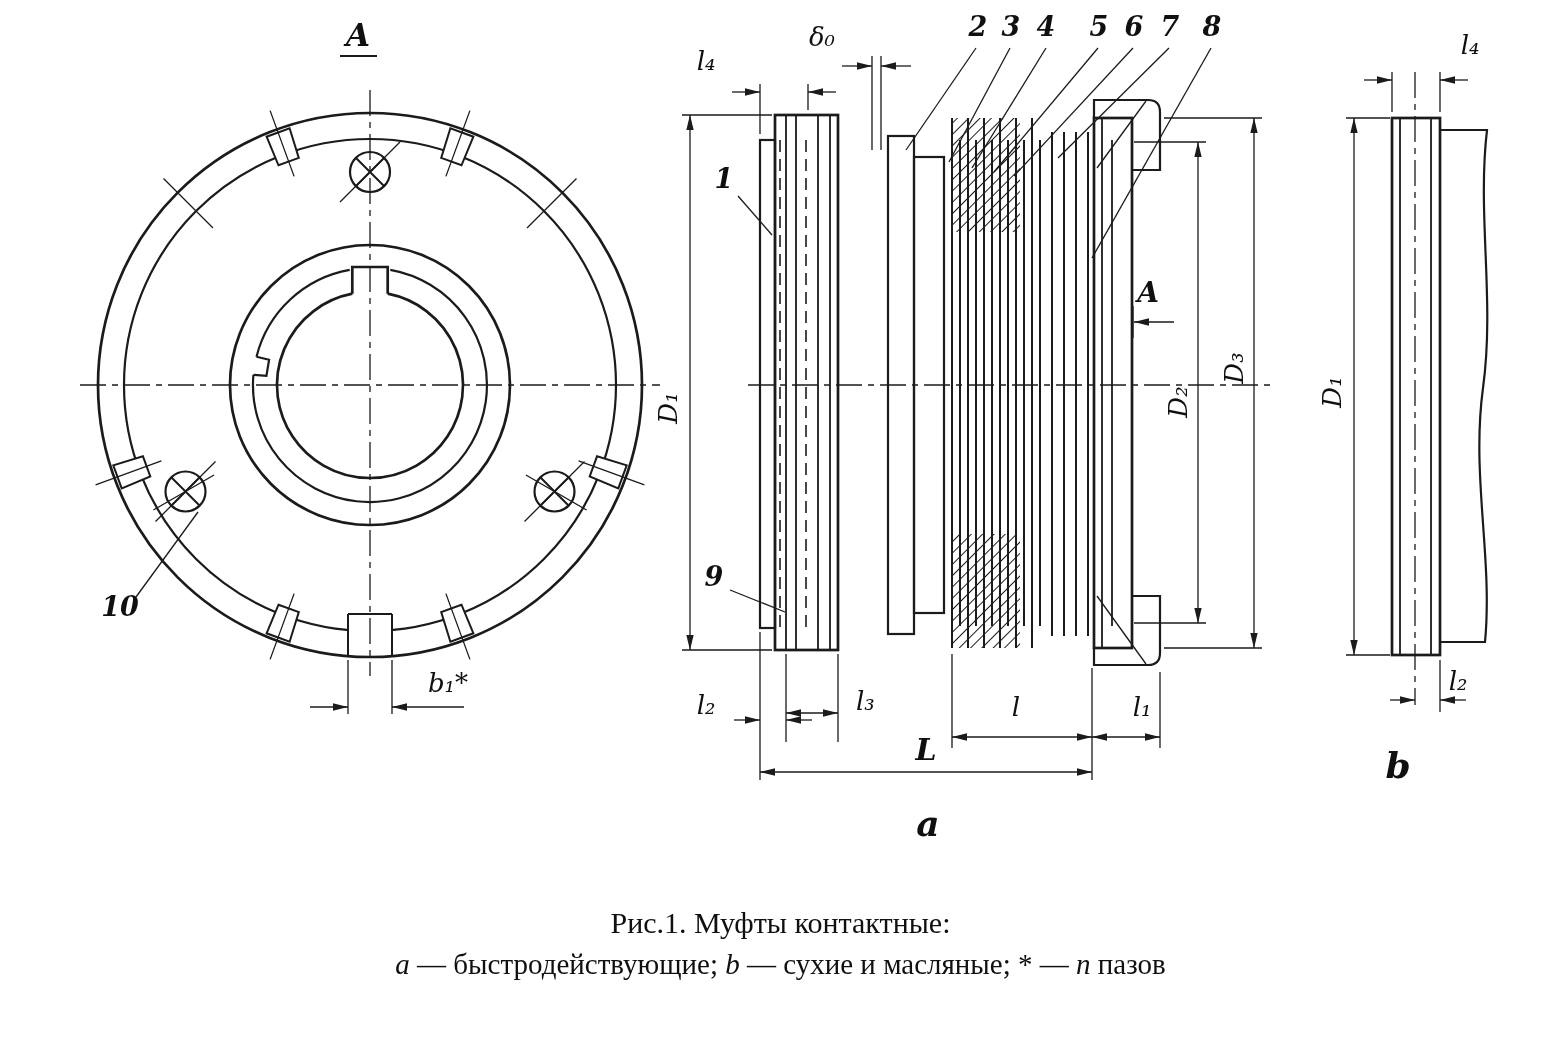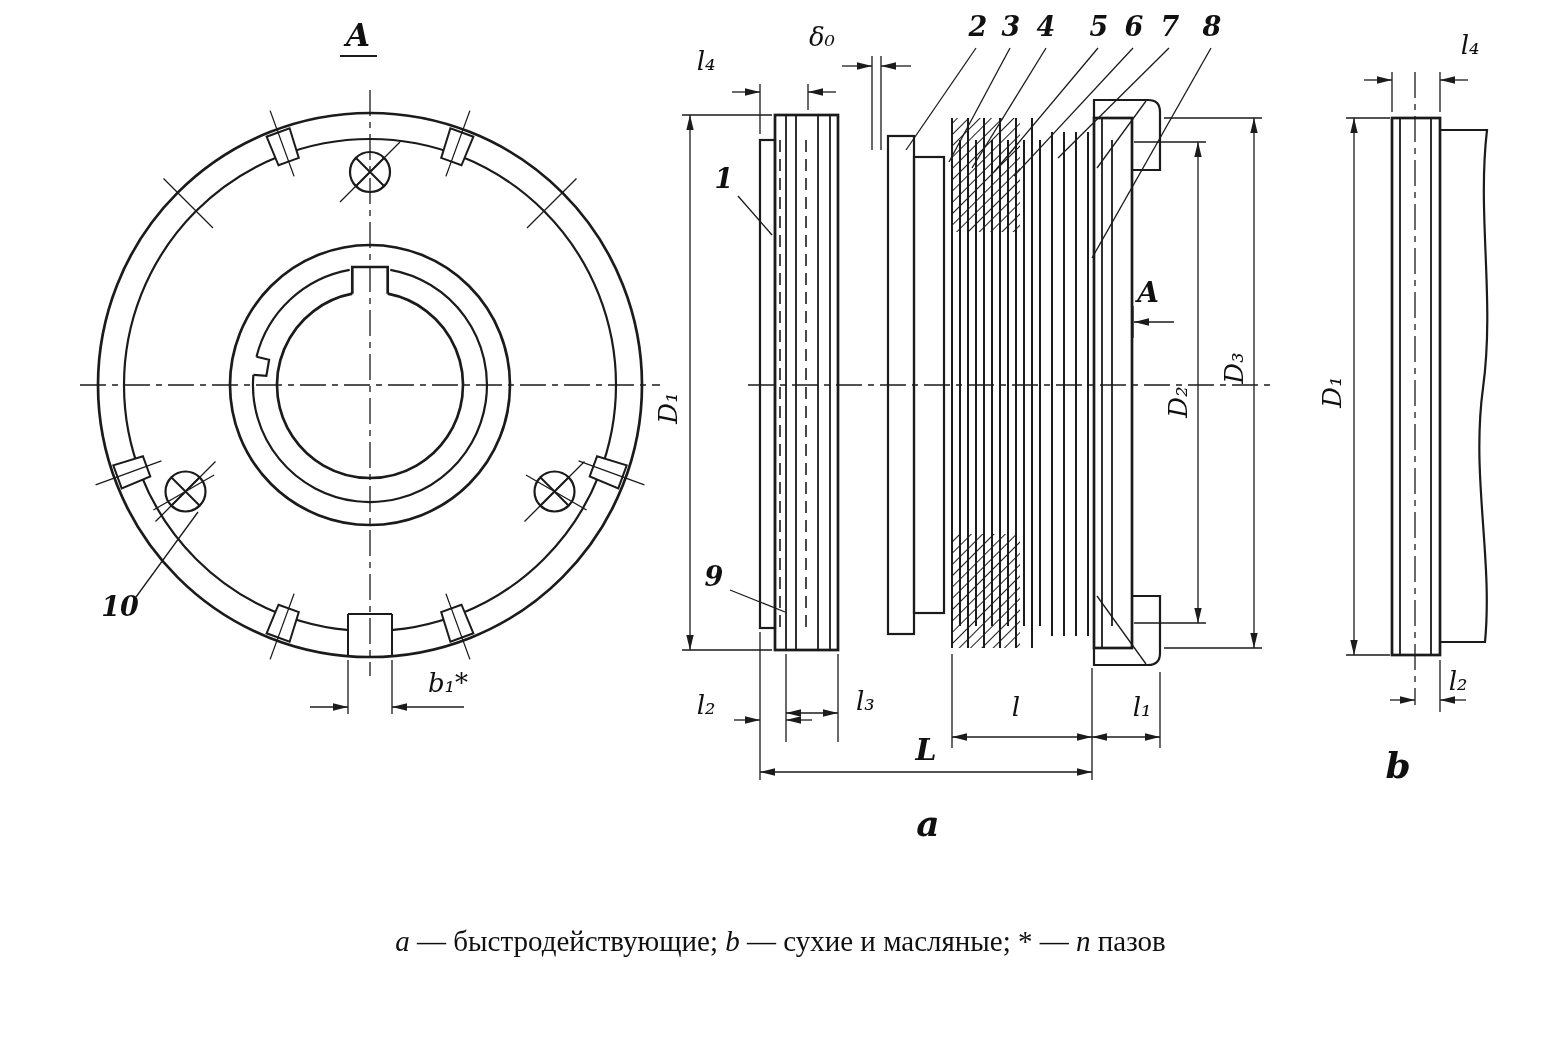--- a/index.html
+++ b/index.html
@@ -16,21 +16,21 @@
   .dash{fill:none;stroke:#1b1b1b;stroke-width:1.6;stroke-dasharray:12 7;}
   .wcut{fill:#fff;stroke:#1b1b1b;stroke-width:2;}
   .wfill{fill:#fff;stroke:none;}
   text{fill:#101010;}
   .dim{font:italic 26px "DejaVu Serif",serif;}
   .num{font:italic 700 27px "DejaVu Serif",serif;}
   .big{font:italic 700 36px "DejaVu Serif",serif;}
   
   .caption{position:absolute;left:0;top:906px;width:100%;text-align:center;}
   .caption .l1{font-size:30px;}
-  .caption .l2{font-size:29px;margin-top:19px;}
+  .caption .l2{font-size:29px;margin-top:8px;}
   .it{font-style:italic;}
 </style>
 </head>
 <body>
 
 <div class="stage">
 <svg width="1561" height="1049" viewBox="0 0 1561 1049">
   <defs>
     <marker id="arr" viewBox="0 0 16 9" refX="15" refY="4.5" markerWidth="16" markerHeight="9" orient="auto-start-reverse" markerUnits="userSpaceOnUse">
       <path d="M0,0.8 L15,4.5 L0,8.2 Z" fill="#1b1b1b"></path>
@@ -256,15 +256,16 @@
       <line class="t" x1="1390" y1="700" x2="1415" y2="700" marker-end="url(#arr)"></line>
       <line class="t" x1="1466" y1="700" x2="1440" y2="700" marker-end="url(#arr)"></line>
       <text class="dim" x="1458" y="690" text-anchor="middle">l₂</text>
     </g>
 
     <text class="big" x="1398" y="778" text-anchor="middle">b</text>
   </g>
 </svg>
 
 <div class="caption">
+  <div class="l1">Рис.1. Муфты контактные:</div>
   <div class="l2"><span class="it">а</span><span> — быстродействующие; </span><span class="it">b</span><span> — сухие и масляные;  </span><span>*</span><span> — </span><span class="it">n</span><span> пазов</span></div>
 </div>
 </div>
 
 </body></html>

